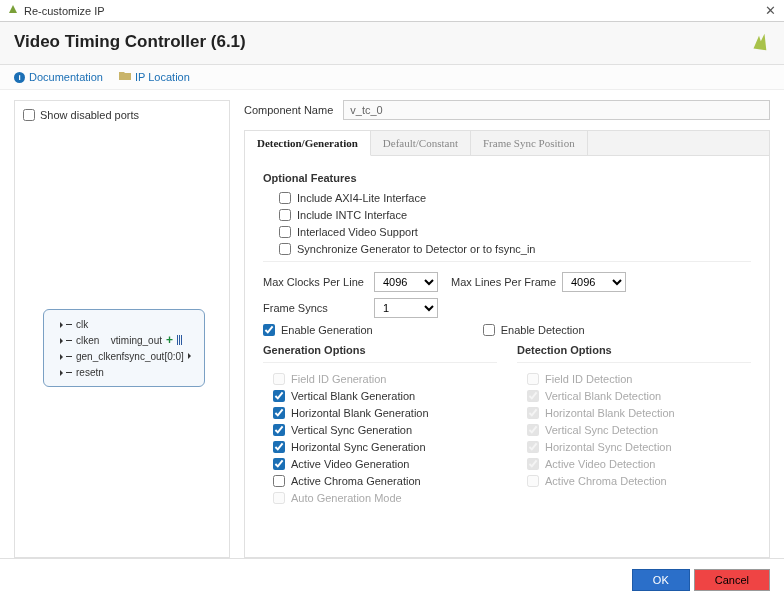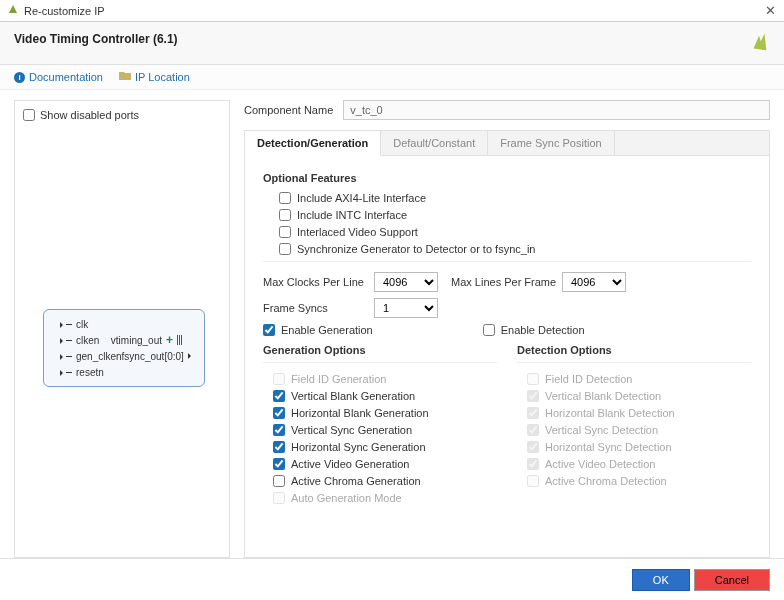--- a/index.html
+++ b/index.html
@@ -2,21 +2,21 @@
 <html><head>
 <meta charset="utf-8">
 <style>
 * { box-sizing: border-box; margin: 0; padding: 0; font-family: "Segoe UI", Arial, sans-serif; }
 body { background: #fff; width: 784px; height: 600px; overflow: hidden; font-size: 11px; color: #333; }
 .titlebar { height: 22px; border-bottom: 1px solid #d0d0d0; display: flex; align-items: center; padding: 0 8px; justify-content: space-between; background: #fff; }
 .titlebar-left { display: flex; align-items: center; gap: 6px; }
 .titlebar-icon svg { width: 10px; height: 10px; }
 .close-x { font-size: 13px; color: #555; cursor: pointer; }
 .header { padding: 10px 14px 8px; background: #f8f8f8; border-bottom: 1px solid #e0e0e0; display: flex; justify-content: space-between; align-items: flex-start; }
-.header h1 { font-size: 12px; font-weight: 600; color: #222; }
+.header h1 { font-size: 17px; font-weight: 600; color: #222; }
 .brand-icon svg { width: 22px; height: 22px; }
 .links { padding: 6px 14px; display: flex; gap: 16px; border-bottom: 1px solid #eee; background: #fcfcfc; }
 .links a { color: #1b6fb5; text-decoration: none; display: flex; align-items: center; gap: 4px; cursor: pointer; }
 .info-icon { width: 11px; height: 11px; border-radius: 50%; background: #1b6fb5; color: #fff; font-size: 8px; display: inline-flex; align-items: center; justify-content: center; font-weight: bold; }
 .folder-icon svg { width: 12px; height: 10px; }
 .main { display: flex; padding: 10px 14px 0; gap: 14px; height: 468px; }
 .left-panel { width: 216px; border: 1px solid #e0e0e0; background: #fff; padding: 8px; position: relative; }
 .show-disabled { display: flex; align-items: center; gap: 5px; }
 .block-diagram { position: absolute; top: 208px; left: 28px; width: 162px; border: 1px solid #7aa0c4; border-radius: 6px; background: #f4f8fc; padding: 6px 16px; }
 .block-row { display: flex; justify-content: space-between; align-items: center; height: 16px; padding: 0 6px; font-size: 10px; }
@@ -26,21 +26,21 @@
 .port-tick.in::before { content: ""; position: absolute; left: -6px; top: -2px; border: 3px solid transparent; border-left-color: #333; }
 .port-plus { color: #1b8a3a; font-weight: bold; font-size: 12px; }
 .port-bars { display: inline-flex; gap: 1px; }
 .port-bars span { width: 1px; height: 10px; background: #2b5aa0; }
 .port-arrow { width: 0; height: 0; border: 3px solid transparent; border-left-color: #333; }
 .right-panel { flex: 1; display: flex; flex-direction: column; }
 .comp-row { display: flex; align-items: center; gap: 10px; margin-bottom: 10px; }
 .comp-row input[type=text] { flex: 1; border: 1px solid #ccc; padding: 3px 6px; font-size: 11px; background: #fafafa; color: #666; }
 .tabs-wrap { border: 1px solid #e0e0e0; flex: 1; display: flex; flex-direction: column; overflow: hidden; }
 .tabs { display: flex; background: #f3f3f3; border-bottom: 1px solid #e0e0e0; }
-.tab { padding: 6px 12px; color: #888; cursor: pointer; border-right: 1px solid #e0e0e0; }
+.tab { padding: 6px 12px; color: #888; cursor: pointer; border-right: 1px solid #e0e0e0; font-family: Liberation Serif, serif; }
 .tab.active { background: #fff; color: #222; font-weight: 600; border-bottom: 1px solid #fff; margin-bottom: -1px; }
 .tab-body { padding: 12px 18px; overflow-y: auto; flex: 1; }
 .section-h { font-weight: 600; margin-bottom: 8px; margin-top: 4px; }
 .check-row { display: flex; align-items: center; gap: 6px; margin: 5px 0 5px 16px; }
 .hr { border-top: 1px solid #eee; margin: 6px 0 10px; }
 .cfg-row { display: flex; align-items: center; gap: 3px; margin: 6px 0; }
 .cfg-row label { width: 108px; }
 select { border: 1px solid #bbb; padding: 2px 4px; width: 64px; font-size: 11px; background: #fff; }
 .cols { display: flex; gap: 20px; margin-top: 8px; }
 .col { flex: 1; }

